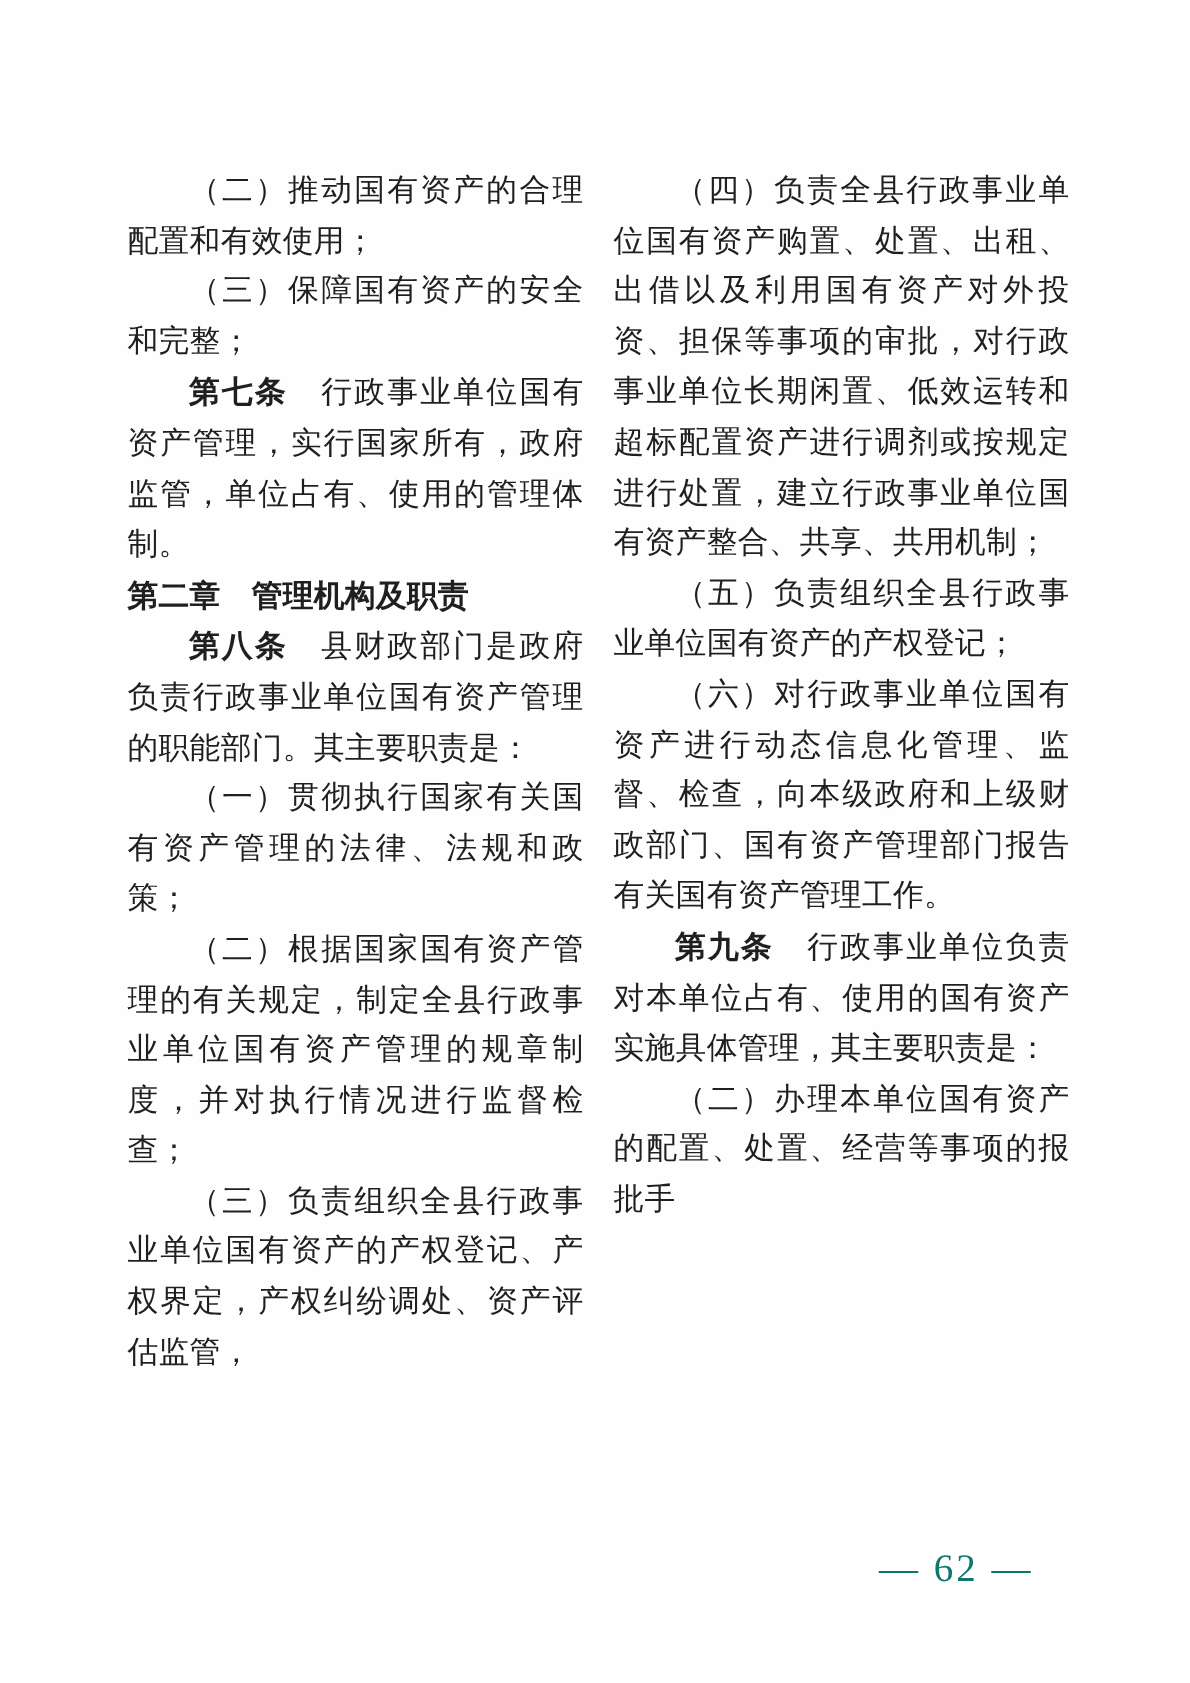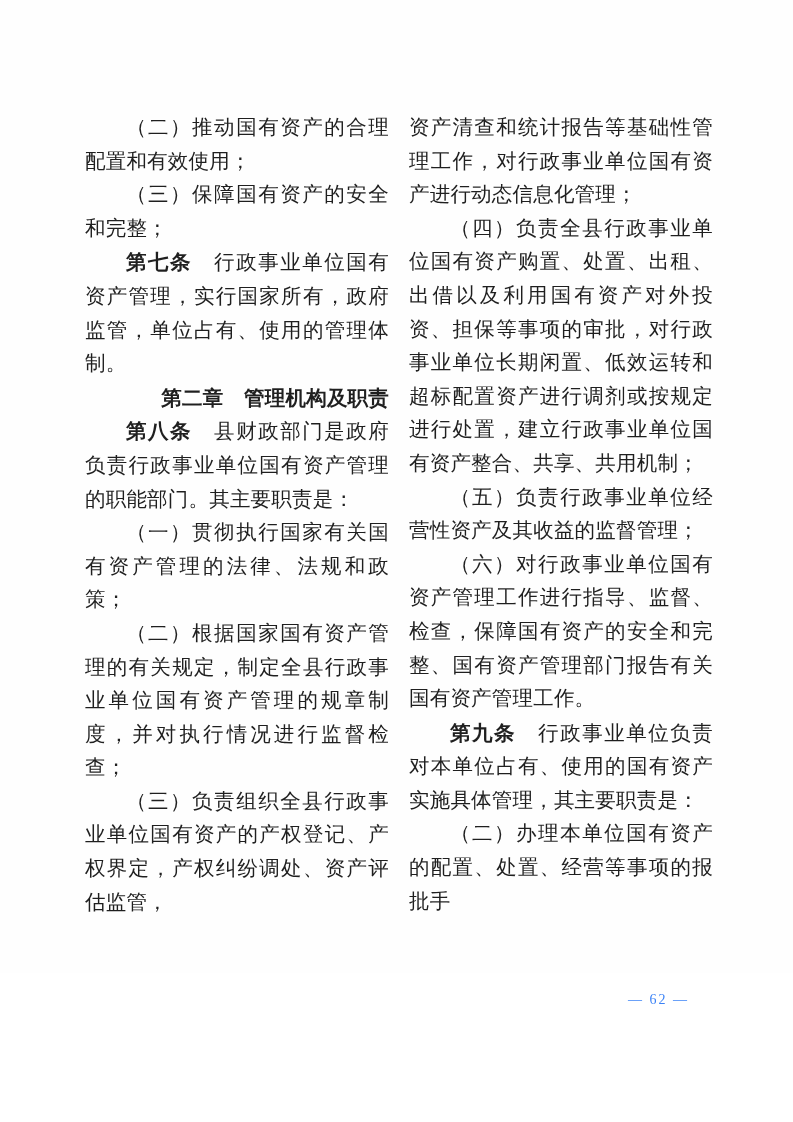--- a/index.html
+++ b/index.html
@@ -41,57 +41,56 @@
   .para {
     margin: 0;
     text-indent: 2em;
   }
   .para.noindent {
     text-indent: 0;
   }
   .chapter {
     margin: 0;
     text-indent: 0;
-    text-align: right;
+    text-align: left;
     font-weight: 700;
     font-family: "Liberation Sans", "DejaVu Sans", sans-serif;
     font-size: 20.5px;
   }
   .term {
     font-weight: 700;
     font-family: "Liberation Sans", "DejaVu Sans", sans-serif;
   }
   .page-number {
     position: absolute;
-    top: 992px;
+    top: 1031px;
     right: 104px;
-    font-size: 14px;
+    font-size: 26px;
     letter-spacing: 2px;
-    color: #3b82f6;
+    color: #0f766e;
     white-space: pre;
   }
 </style>
 </head>
 <body>
 
 <div class="page">
   <div class="columns">
     <div class="col">
         <p class="para"><span>（二）推动国有资产的合理配置和有效使用；</span></p>
         <p class="para"><span>（三）保障国有资产的安全和完整；</span></p>
         <p class="para"><b class="term">第七条</b><span>　行政事业单位国有资产管理，实行国家所有，政府监管，单位占有、使用的管理体制。</span></p>
         <p class="chapter"><span>第二章　管理机构及职责</span></p>
         <p class="para"><b class="term">第八条</b><span>　县财政部门是政府负责行政事业单位国有资产管理的职能部门。其主要职责是：</span></p>
         <p class="para"><span>（一）贯彻执行国家有关国有资产管理的法律、法规和政策；</span></p>
         <p class="para"><span>（二）根据国家国有资产管理的有关规定，制定全县行政事业单位国有资产管理的规章制度，并对执行情况进行监督检查；</span></p>
         <p class="para"><span>（三）负责组织全县行政事业单位国有资产的产权登记、产权界定，产权纠纷调处、资产评估监管，</span></p>
       </div>
     <div class="col">
-        <p class="para noindent"><span>资产清查和统计报告等基础性管理工作，对行政事业单位国有资产进行动态信息化管理；</span></p>
         <p class="para"><span>（四）负责全县行政事业单位国有资产购置、处置、出租、出借以及利用国有资产对外投资、担保等事项的审批，对行政事业单位长期闲置、低效运转和超标配置资产进行调剂或按规定进行处置，建立行政事业单位国有资产整合、共享、共用机制；</span></p>
-        <p class="para"><span>（五）负责行政事业单位经营性资产及其收益的监督管理；</span></p>
-        <p class="para"><span>（六）对行政事业单位国有资产管理工作进行指导、监督、检查，保障国有资产的安全和完整、国有资产管理部门报告有关国有资产管理工作。</span></p>
+        <p class="para"><span>（五）负责组织全县行政事业单位国有资产的产权登记；</span></p>
+        <p class="para"><span>（六）对行政事业单位国有资产进行动态信息化管理、监督、检查，向本级政府和上级财政部门、国有资产管理部门报告有关国有资产管理工作。</span></p>
         <p class="para"><b class="term">第九条</b><span>　行政事业单位负责对本单位占有、使用的国有资产实施具体管理，其主要职责是：</span></p>
         <p class="para"><span>（二）办理本单位国有资产的配置、处置、经营等事项的报批手</span></p>
       </div>
   </div>
   <div class="page-number">— 62 —</div>
 </div>
 
 </body></html>

